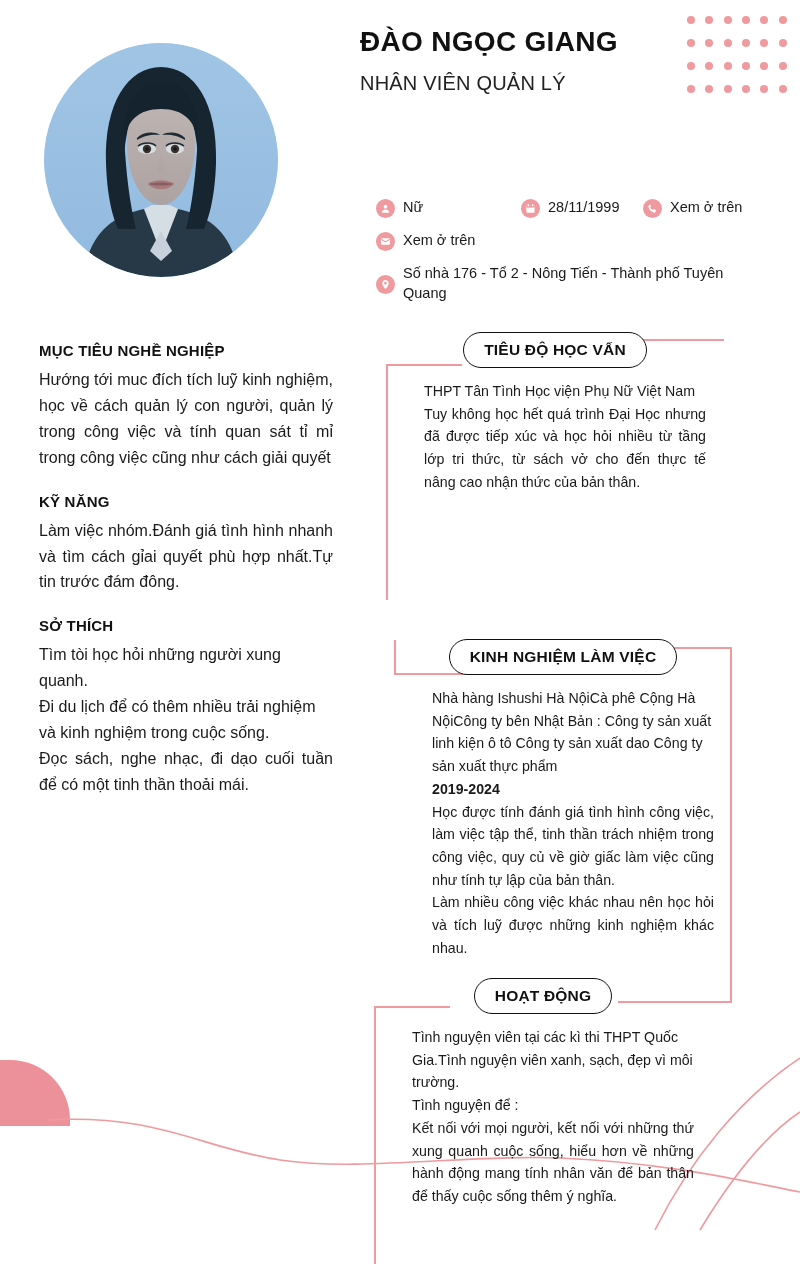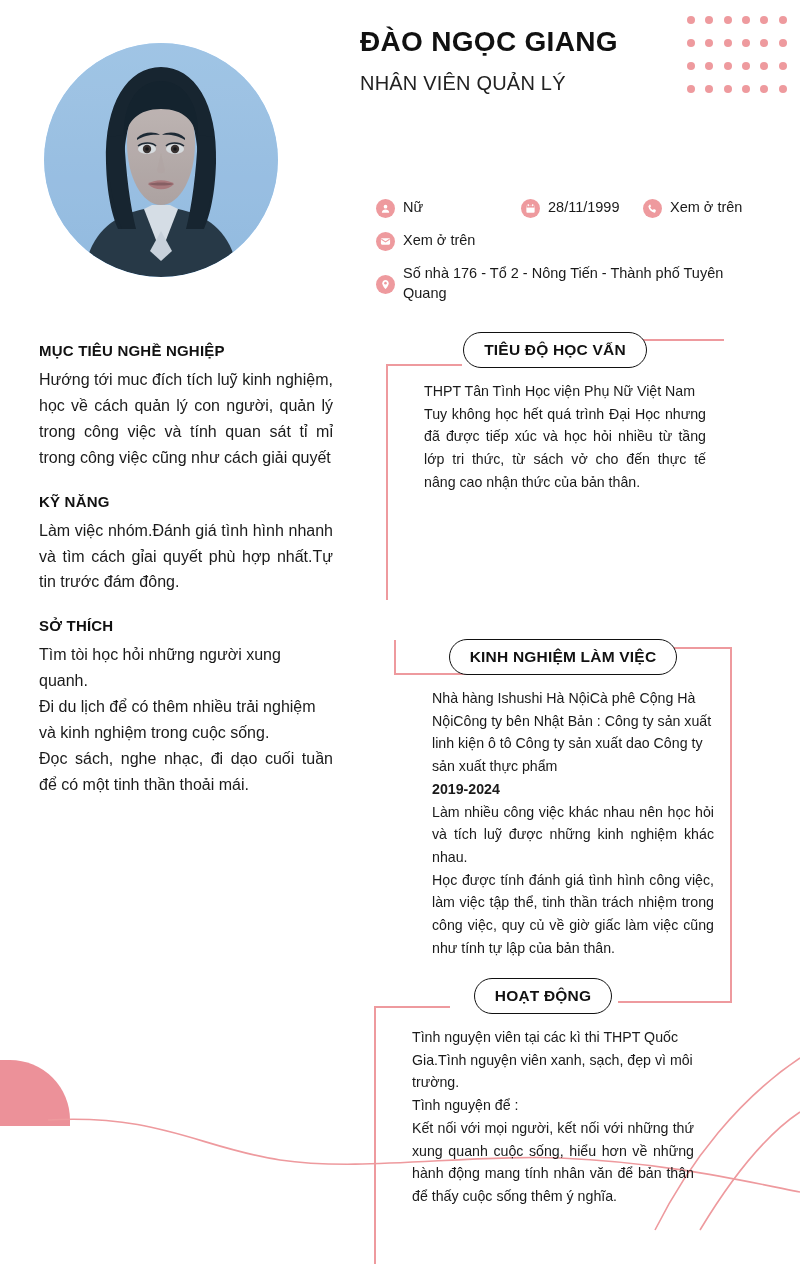--- a/index.html
+++ b/index.html
@@ -270,22 +270,22 @@
     <div class="fline" style="left:0px;top:1px;width:1.6px;height:34px;"></div>
     <div class="fline" style="left:0px;top:34px;width:76px;height:1.6px;"></div>
     <div class="fline" style="left:224px;top:8px;width:114px;height:1.6px;"></div>
     <div class="fline" style="left:336px;top:8px;width:1.6px;height:356px;"></div>
     <div class="fline" style="left:224px;top:362px;width:114px;height:1.6px;"></div>
 
     <div class="pill">KINH NGHIỆM LÀM VIỆC</div>
     <div class="rbody">
       <p class="lead">Nhà hàng Ishushi Hà NộiCà phê Cộng Hà NộiCông ty bên Nhật Bản :   Công ty sản xuất linh kiện ô tô  Công ty sản xuất dao  Công ty sản xuất thực phẩm</p>
       <p class="dates">2019-2024</p>
+      <p>Học được tính đánh giá tình hình công việc, làm việc tập thể, tinh thần trách nhiệm trong công việc, quy củ về giờ giấc làm việc cũng như tính tự lập của bản thân.</p>
       <p>Làm nhiều công việc khác nhau nên học hỏi và tích luỹ được những kinh nghiệm khác nhau.</p>
-      <p>Học được tính đánh giá tình hình công việc, làm việc tập thể, tinh thần trách nhiệm trong công việc, quy củ về giờ giấc làm việc cũng như tính tự lập của bản thân.</p>
     </div>
   </div>
 
   <div class="block" style="position:absolute;left:374px;top:972px;width:338px;height:292px;">
     <div class="fline" style="left:0px;top:34px;width:76px;height:1.6px;"></div>
     <div class="fline" style="left:0px;top:34px;width:1.6px;height:258px;"></div>
 
     <div class="pill" style="margin-top:6px;">HOẠT ĐỘNG</div>
     <div class="rbody">
       <p class="lead">Tình nguyện viên tại các kì thi THPT Quốc Gia.Tình nguyện viên xanh, sạch, đẹp vì môi trường.</p>

